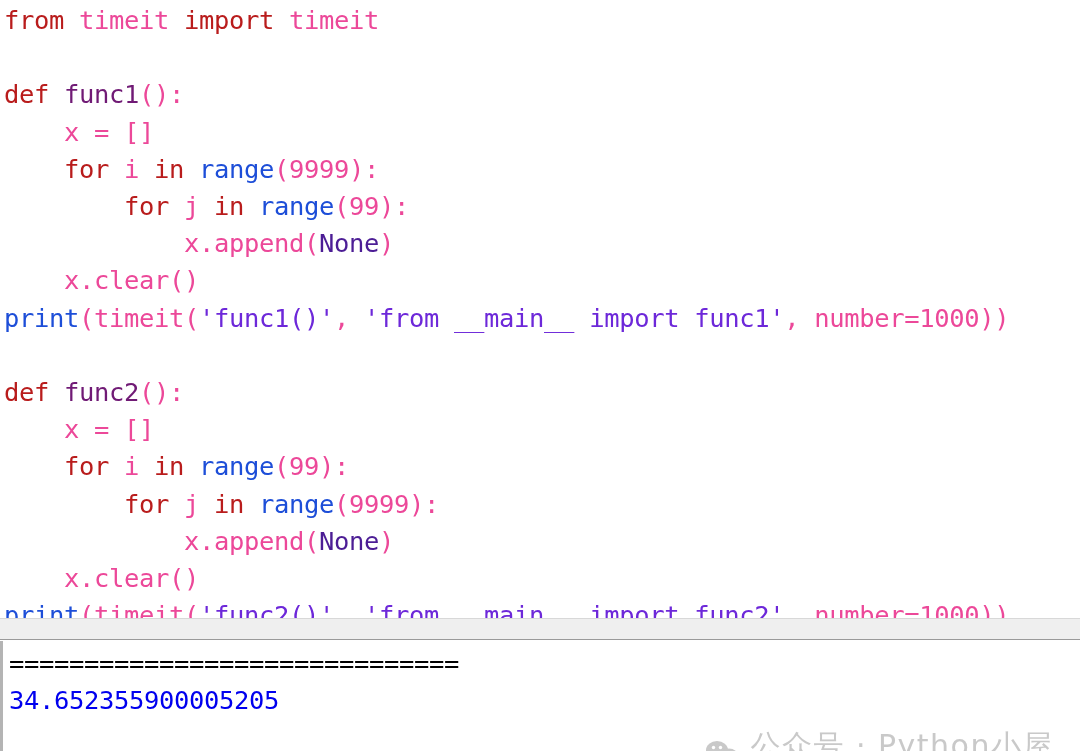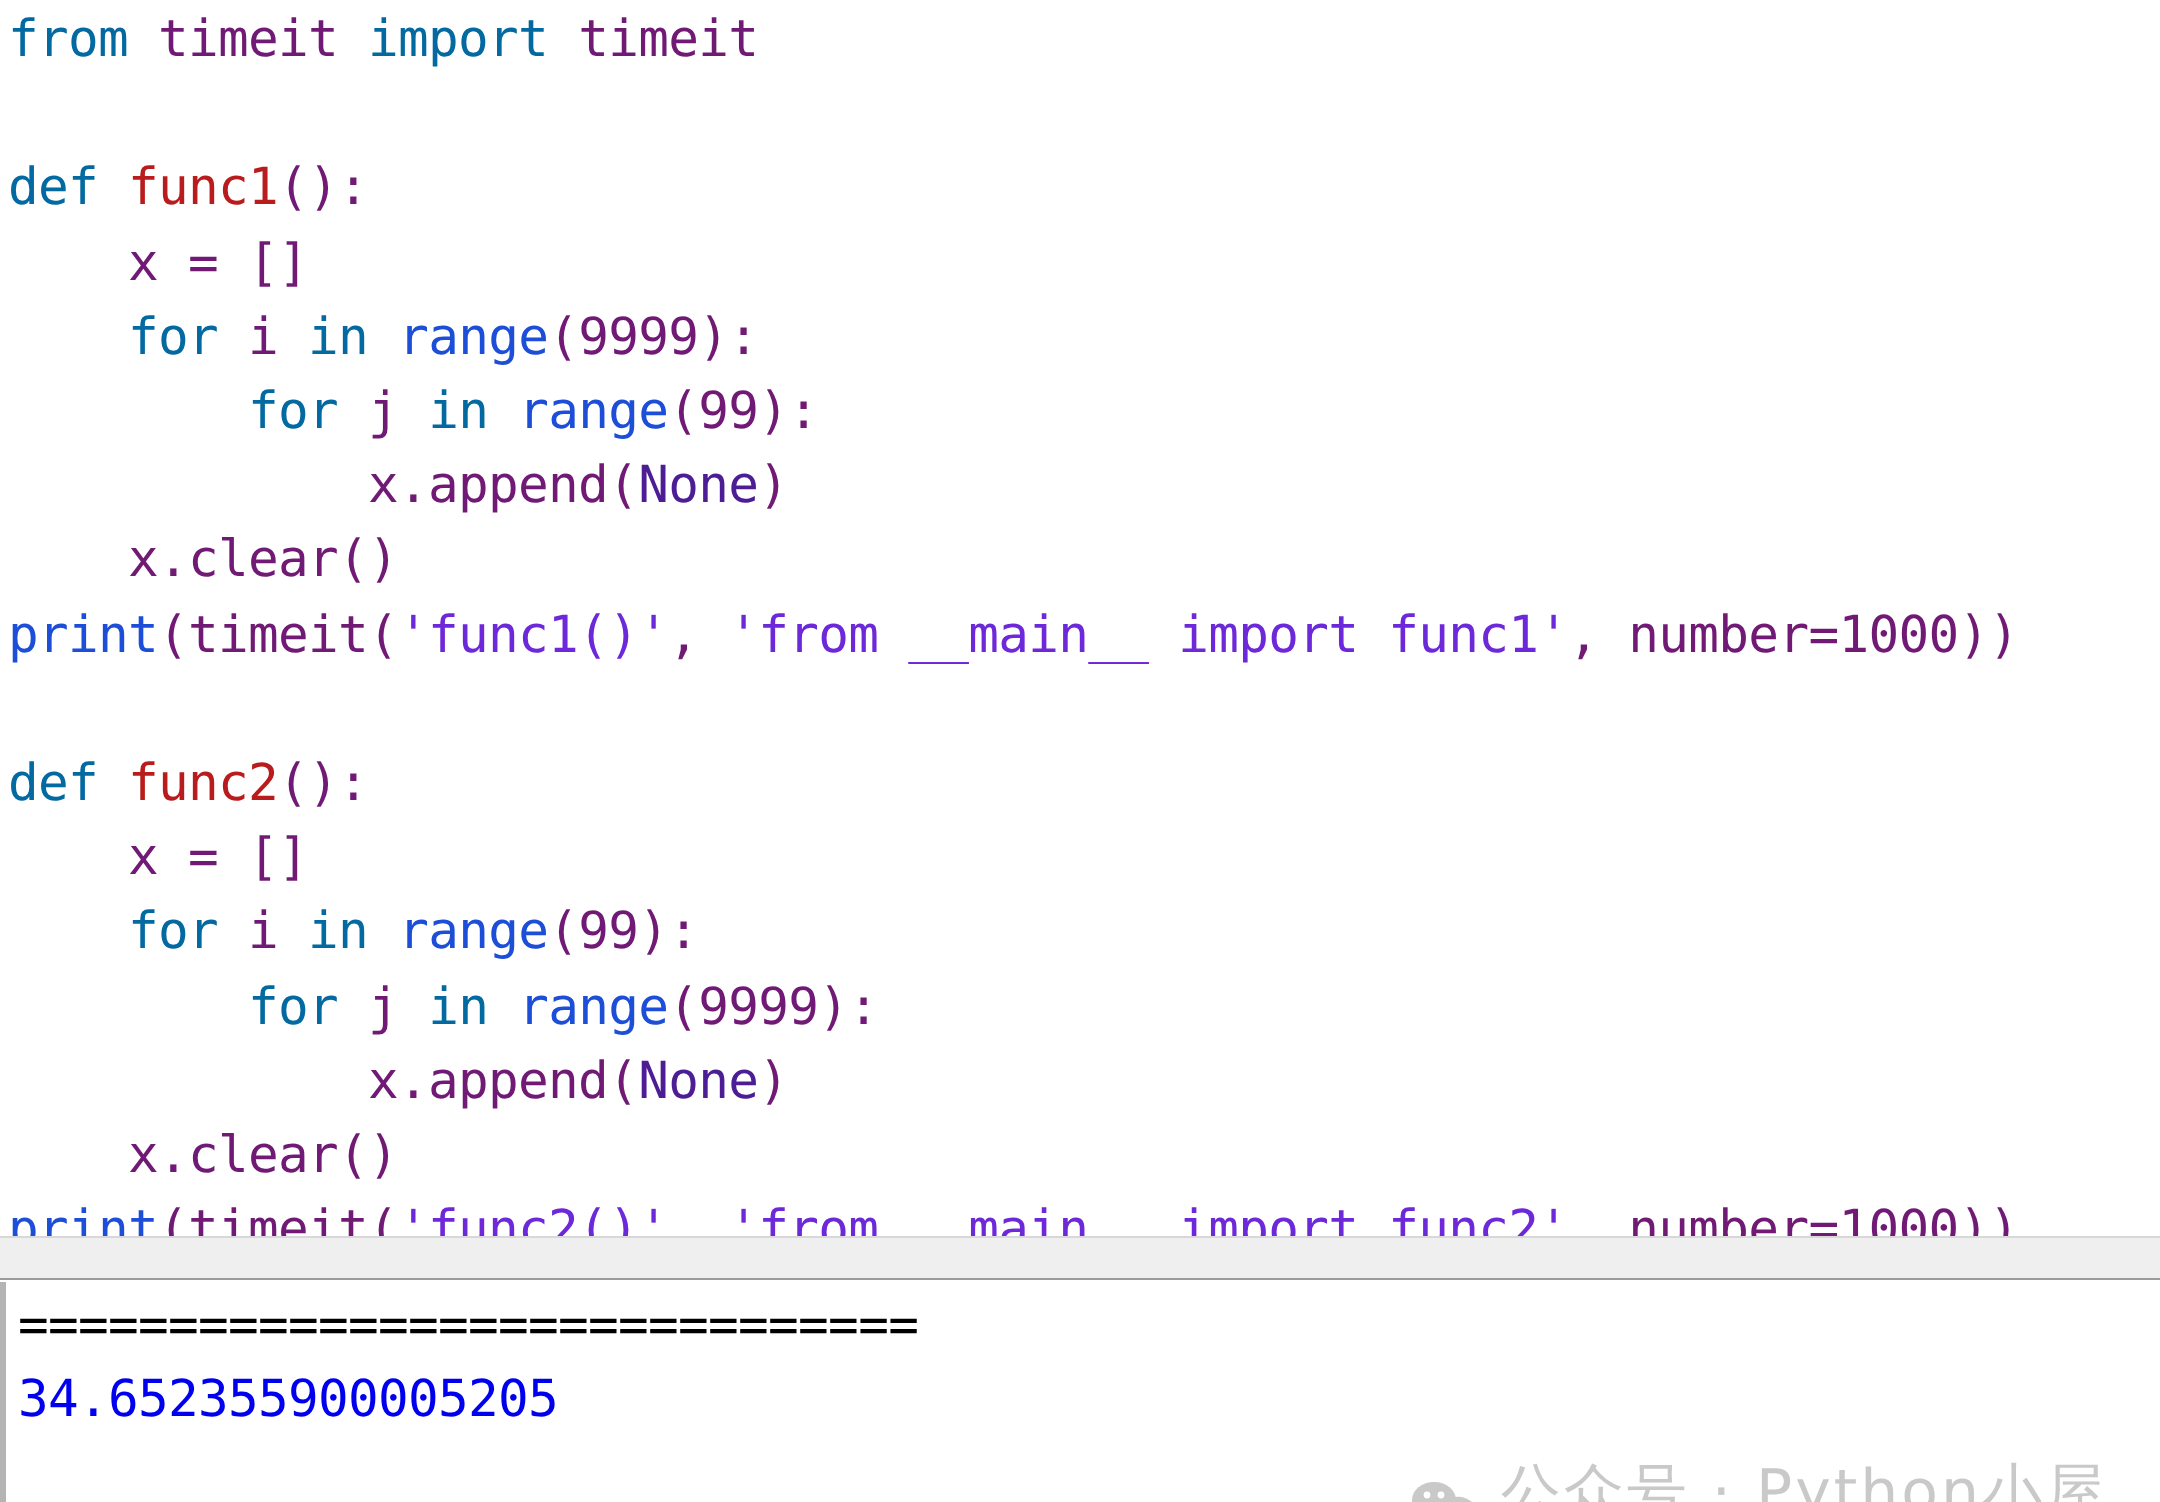--- a/index.html
+++ b/index.html
@@ -42,26 +42,26 @@
     letter-spacing: -0.35px;
     color: #000000;
   }
 
   .code-line {
     white-space: pre;
     min-height: 37.2px;
   }
 
   
-  .t-kw      { color: #0369a1; }   
-  .t-def     { color: #b91c1c; }   
+  .t-kw      { color: #b91c1c; }   
+  .t-def     { color: #701a75; }   
   .t-builtin { color: #1d4ed8; }   
   .t-str     { color: #6d28d9; }   
   .t-none    { color: #4c1d95; }   
-  .t-plain   { color: #701a75; }
+  .t-plain   { color: #ec4899; }
 
   
   .pane-sash {
     position: absolute;
     left: 0;
     top: 618px;
     width: 1080px;
     height: 22px;
     background: #efefef;
     border-top: 1px solid #d8d8d8;

